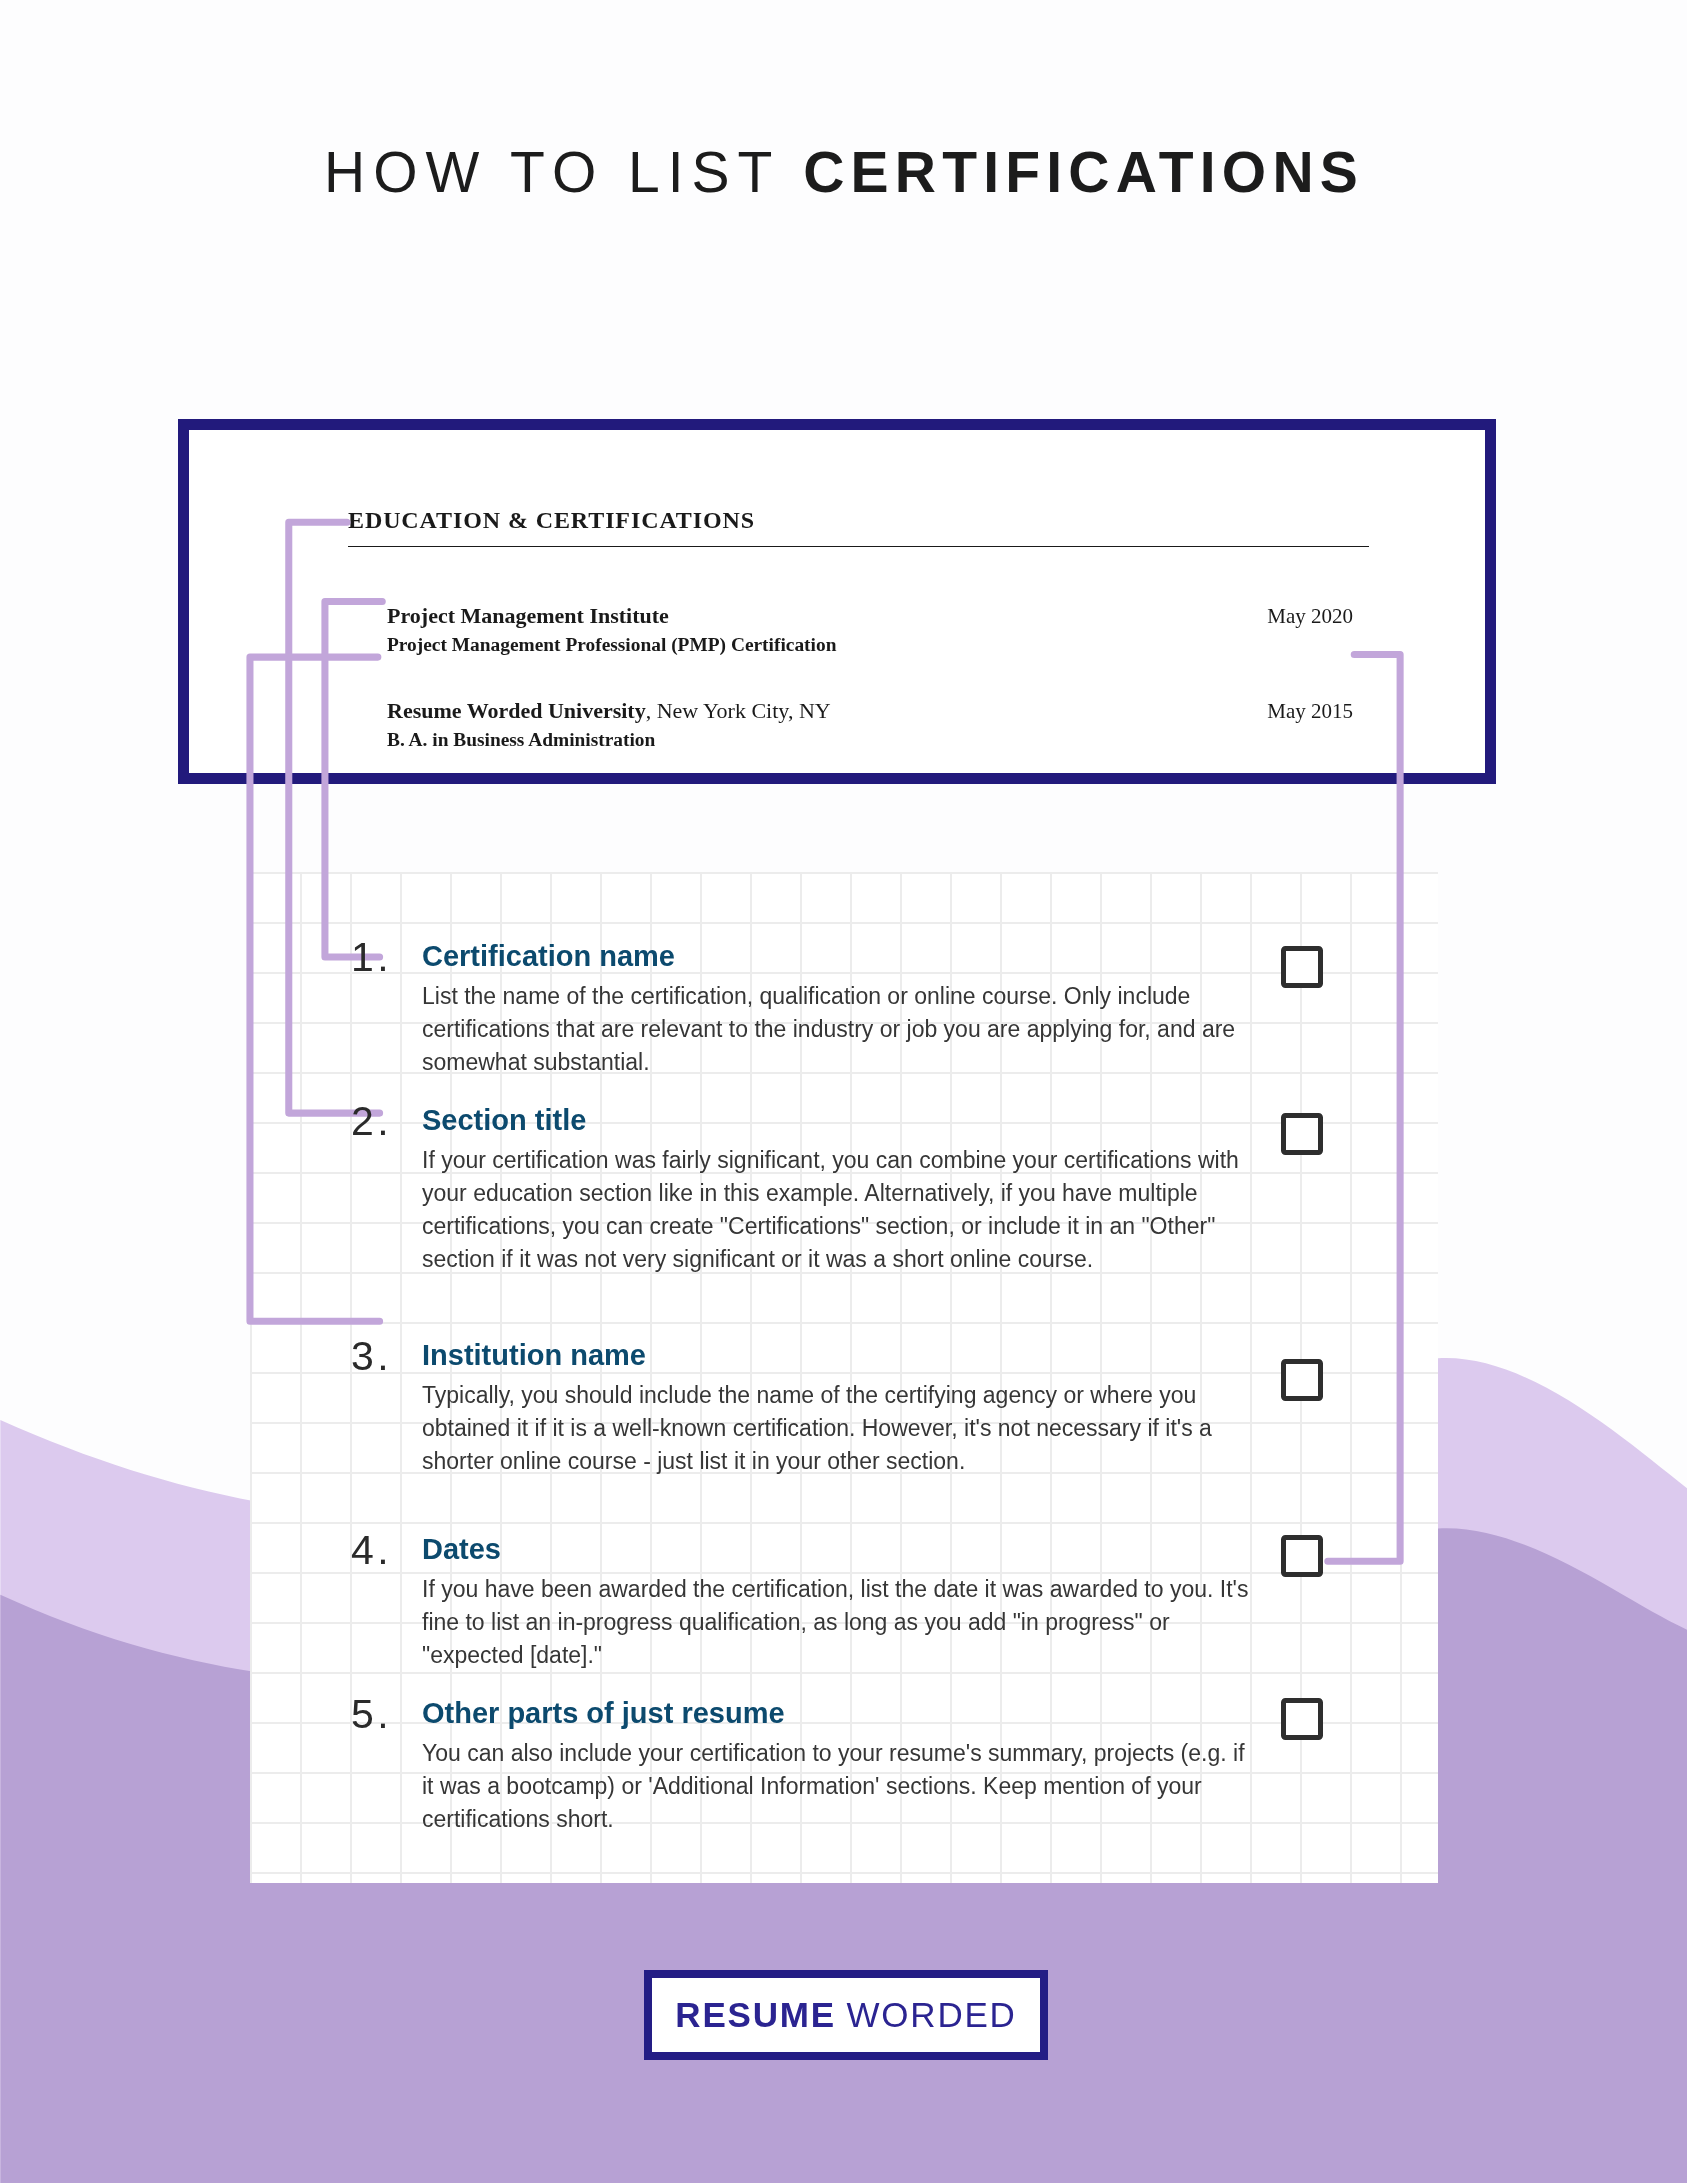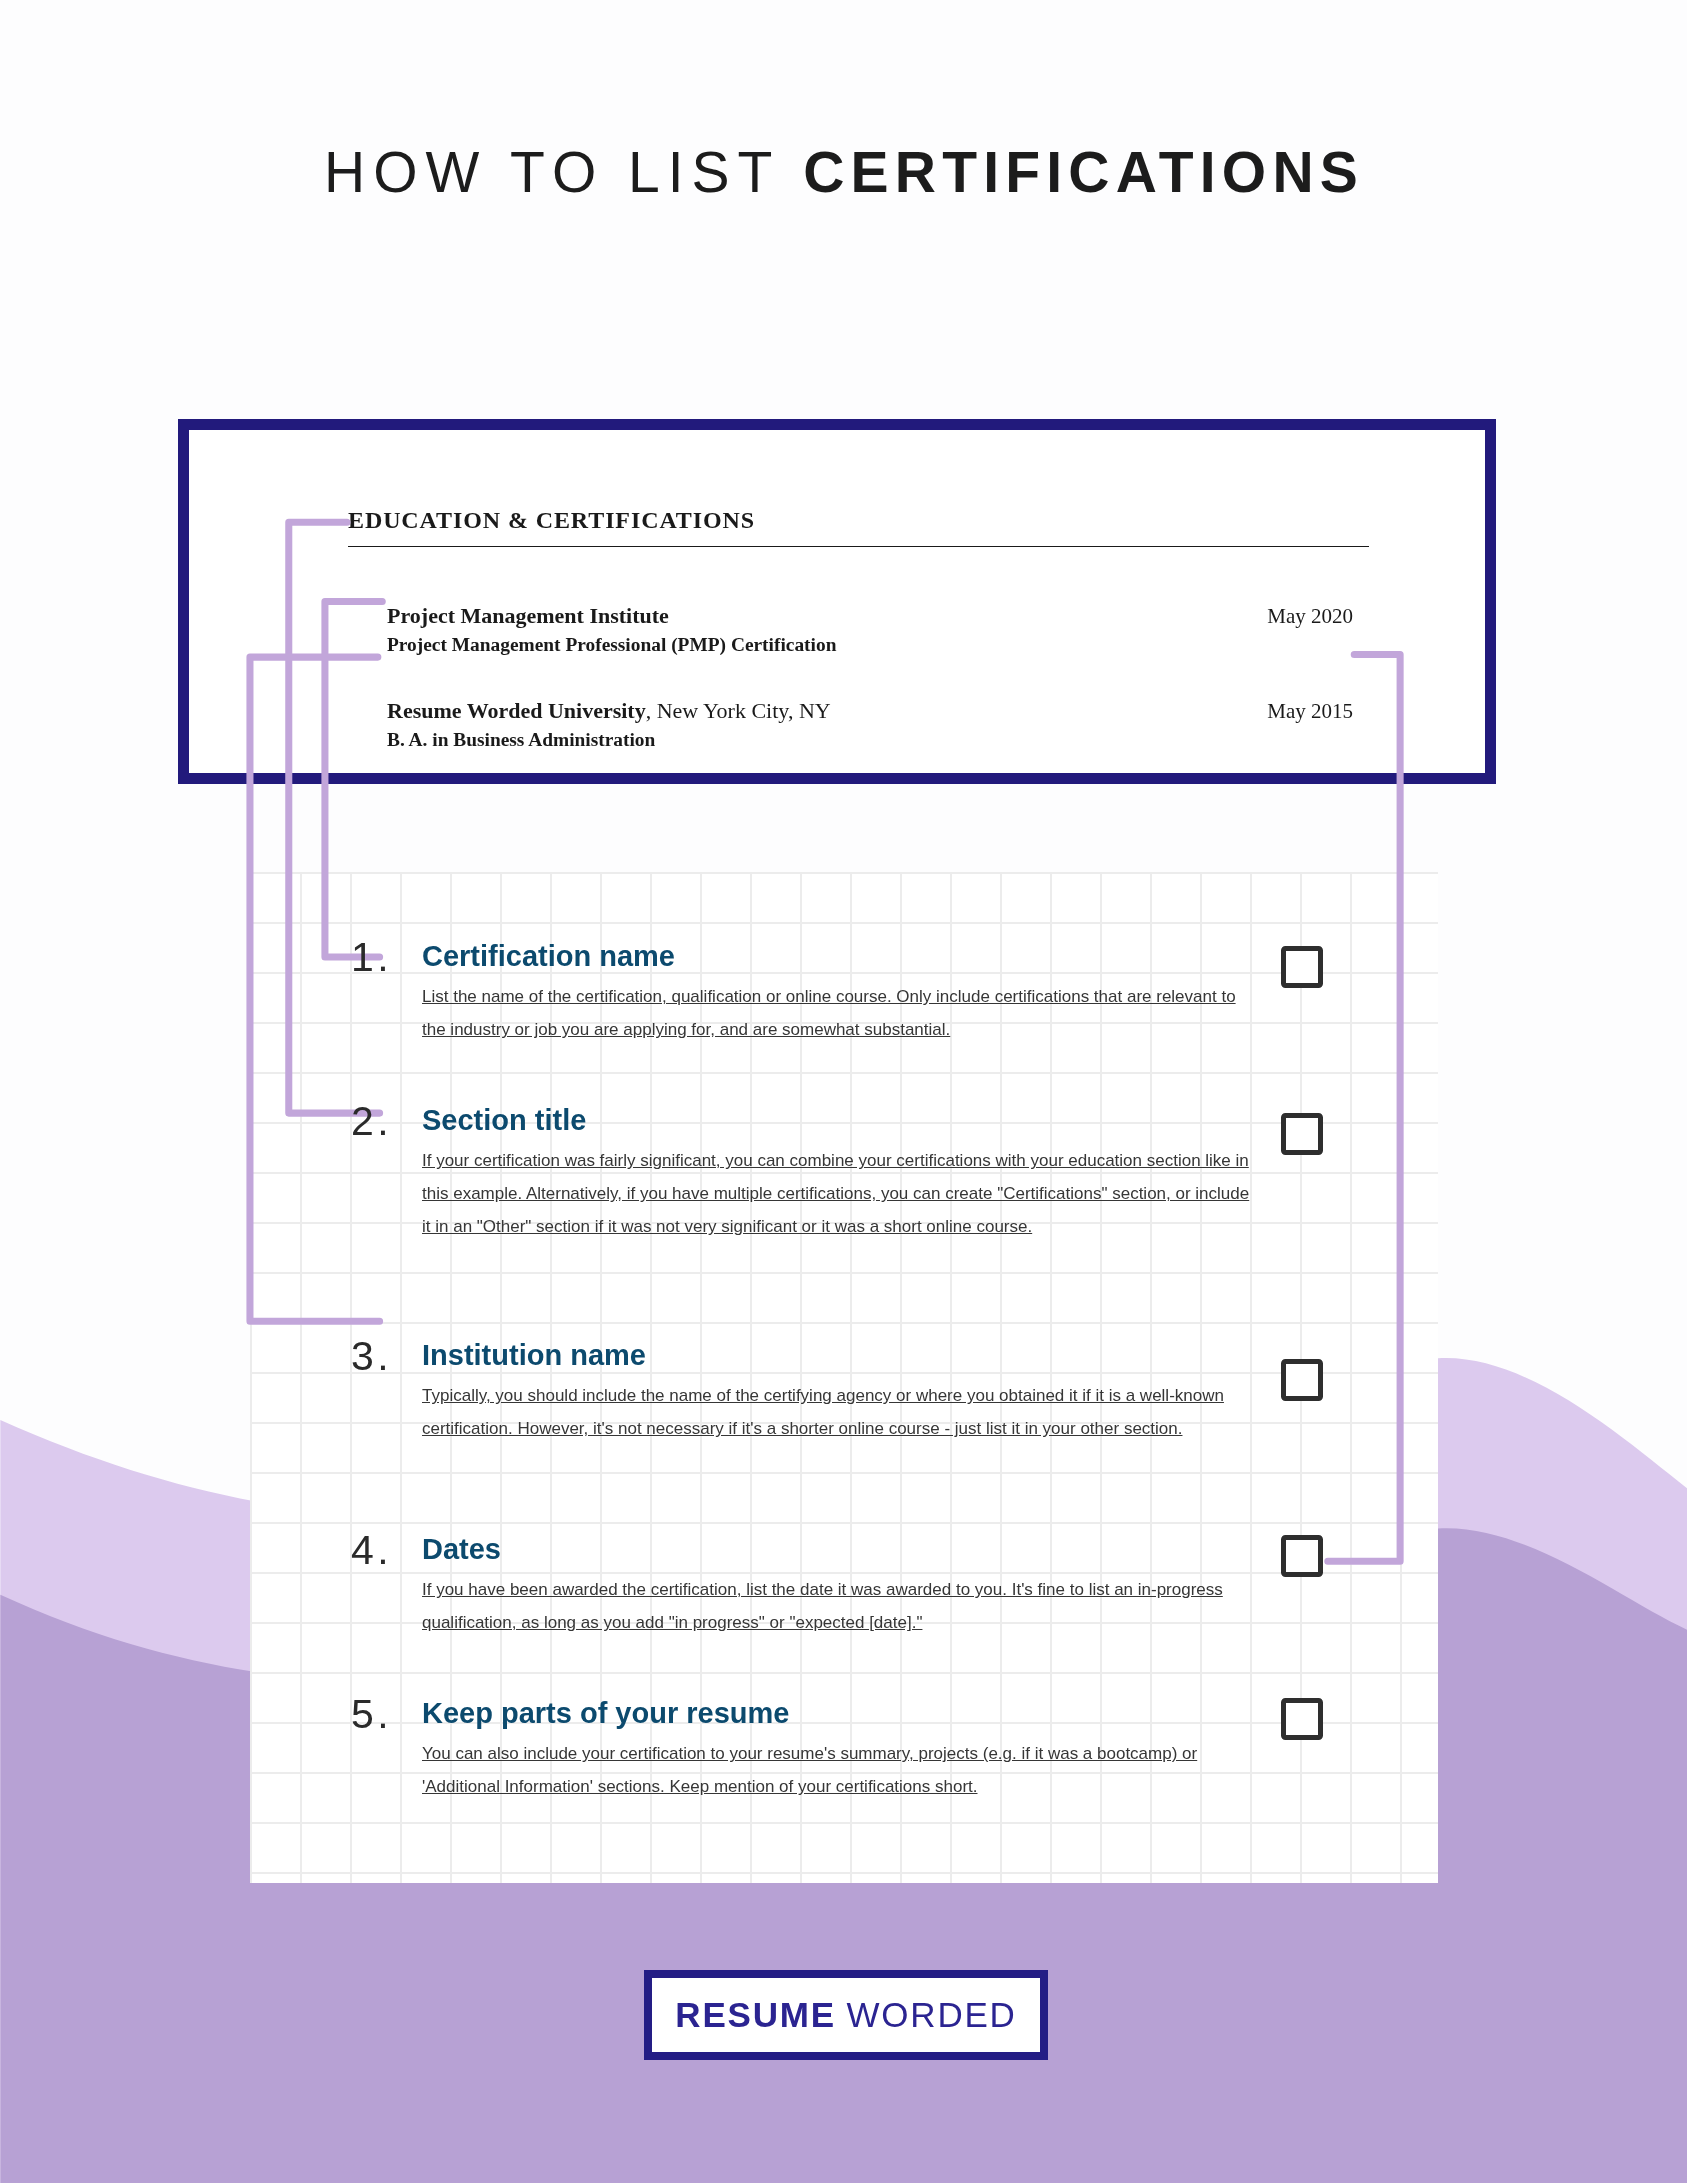--- a/index.html
+++ b/index.html
@@ -42,21 +42,21 @@
   #connectors{position:absolute;left:0;top:0;z-index:4;}
   #connectors path{fill:none;stroke:#c2a6da;stroke-width:8;
     stroke-linecap:round;stroke-linejoin:round;}
 
   
   .tip{position:absolute;left:351px;width:944px;display:flex;z-index:5;color:#2c2c2c;}
   .tip-number{width:71px;flex:0 0 71px;font-size:41px;font-weight:300;
     color:#2a2a2a;letter-spacing:3.5px;line-height:1.1;}
   .tip-content{flex:1;}
   .tip-heading{font-size:29px;font-weight:700;color:#0c4a6e;padding-top:5.3px;}
-  .tip-body{font-size:17px;line-height:33px;margin-top:7px;max-width:829px;color:#363636;text-decoration:underline;}
+  .tip-body{font-size:23px;line-height:33px;margin-top:7px;max-width:829px;color:#363636;}
 
   
   .checkbox{position:absolute;left:1281px;width:32px;height:32px;z-index:5;
     border:5.3px solid #2e2e2e;border-radius:4.4px;background:#ffffff;}
   .cb1{top:946px;} .cb2{top:1113px;} .cb3{top:1359px;} .cb4{top:1535px;} .cb5{top:1698px;}
 
   
   .logo-box{position:absolute;left:644px;top:1970px;width:388px;height:74px;z-index:6;
     background:#ffffff;border:8.8px solid #241d85;
     display:flex;align-items:center;justify-content:center;}
@@ -135,21 +135,21 @@
     <div class="tip-number">4.</div>
     <div class="tip-content">
       <div class="tip-heading">Dates</div>
       <div class="tip-body">If you have been awarded the certification, list the date it was awarded to you. It's fine to list an in-progress qualification, as long as you add "in progress" or "expected [date]."</div>
     </div>
   </div>
 
   <div class="tip" style="top:1692px">
     <div class="tip-number">5.</div>
     <div class="tip-content">
-      <div class="tip-heading">Keep parts of your resume</div>
+      <div class="tip-heading">Other parts of just resume</div>
       <div class="tip-body">You can also include your certification to your resume's summary, projects (e.g. if it was a bootcamp) or 'Additional Information' sections. Keep mention of your certifications short.</div>
     </div>
   </div>
 
   <div class="checkbox cb1"></div>
   <div class="checkbox cb2"></div>
   <div class="checkbox cb3"></div>
   <div class="checkbox cb4"></div>
   <div class="checkbox cb5"></div>
 

